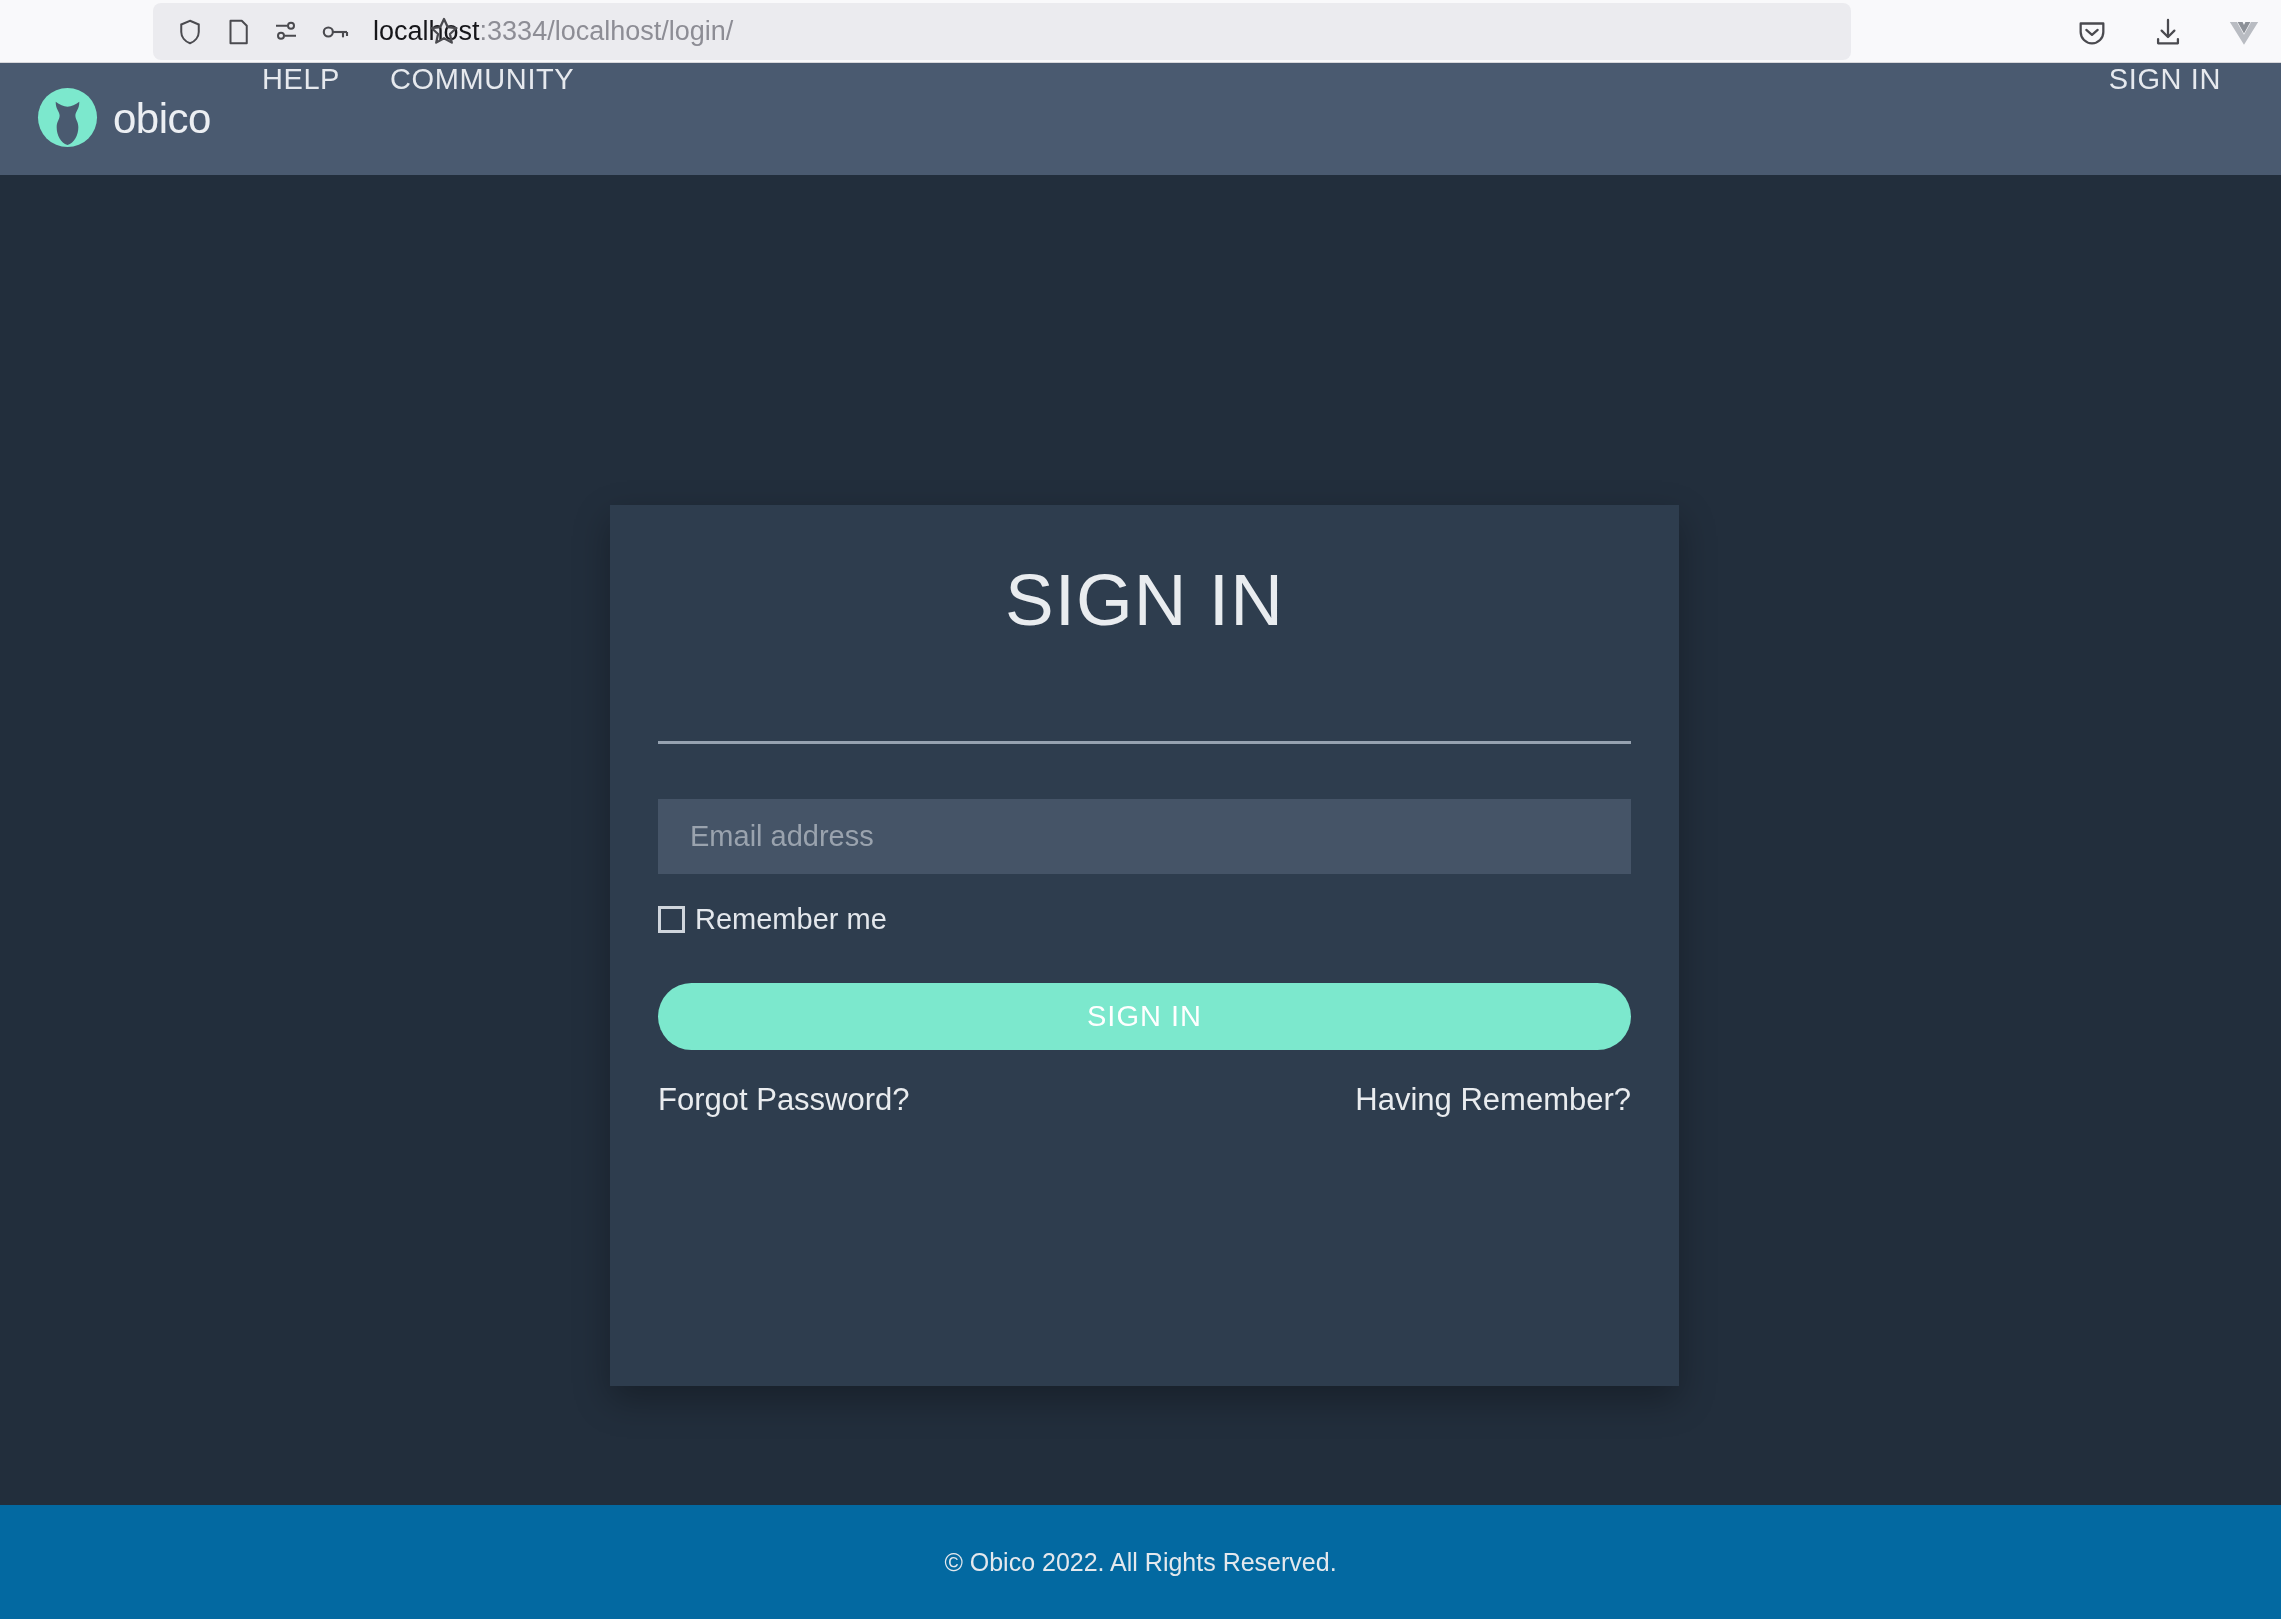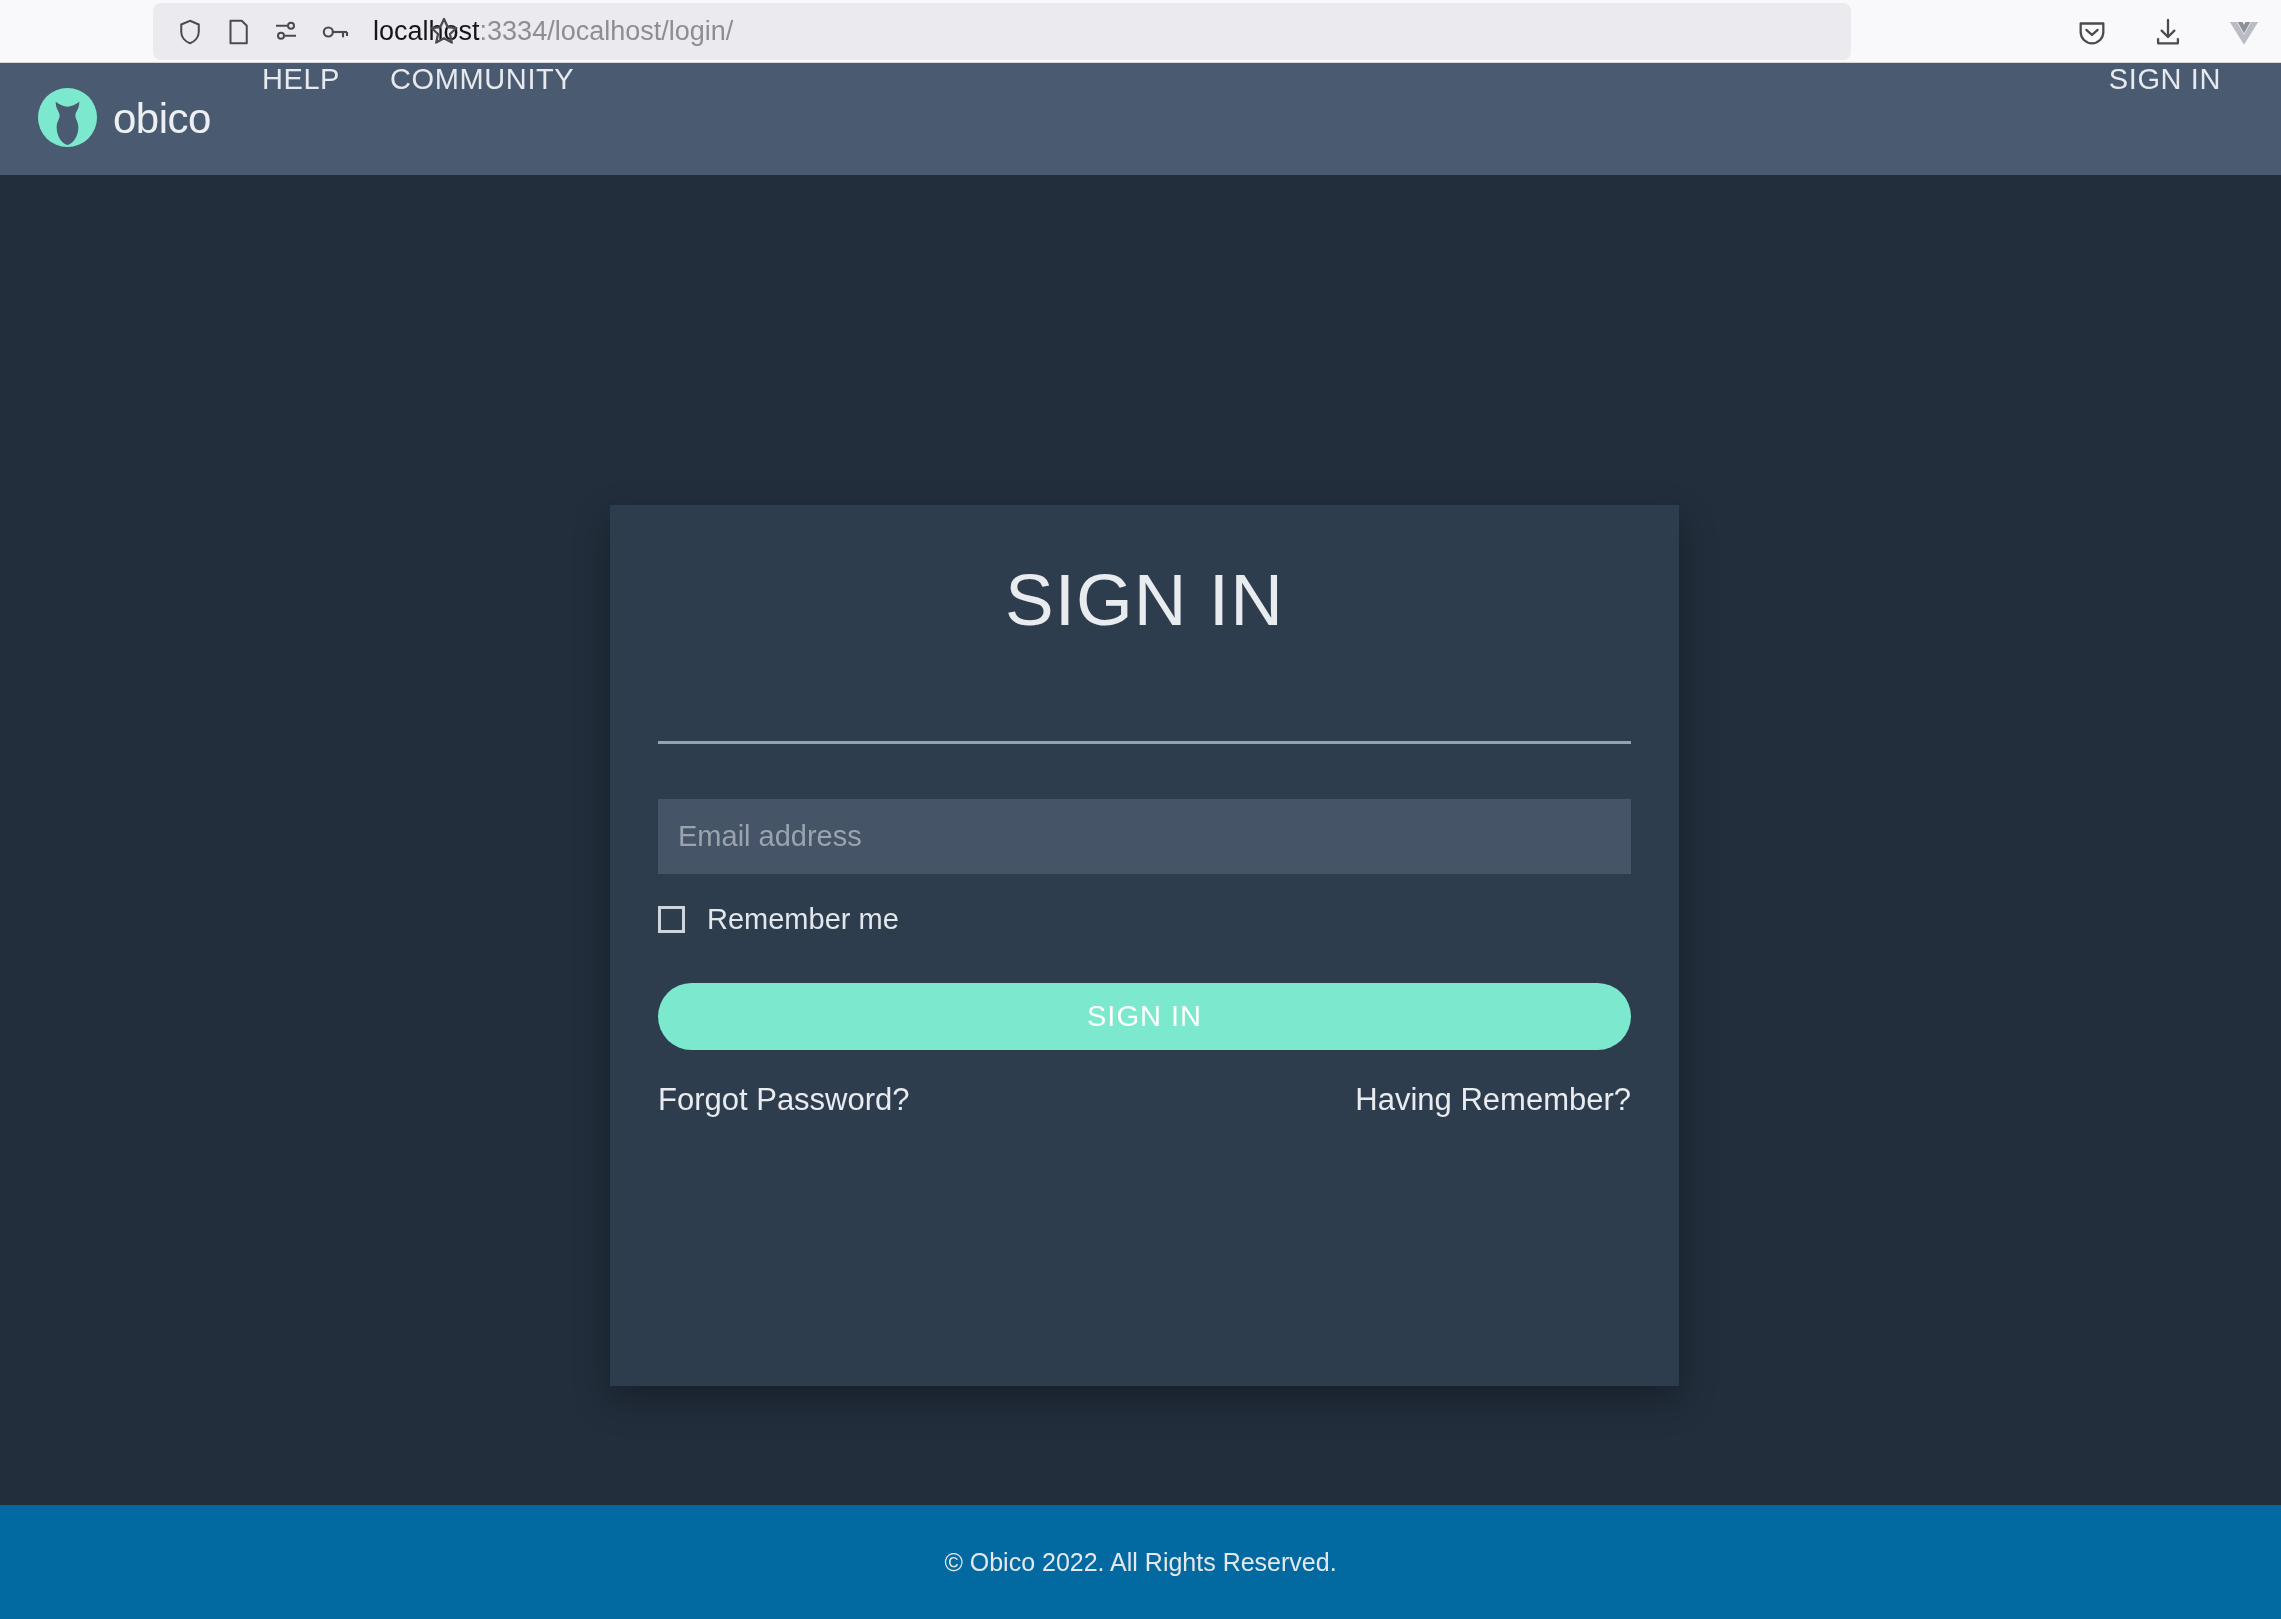--- a/index.html
+++ b/index.html
@@ -141,34 +141,34 @@
     margin: 101px 0 0 0;
   }
   .field {
     width: 100%;
     height: 75px;
     background: #455467;
     border: none;
     outline: none;
     color: #e9ecef;
     font-size: 29px;
-    padding: 0 20px;
+    padding: 0 32px;
     box-sizing: border-box;
     font-family: "Liberation Sans", sans-serif;
     display: block;
   }
   .field::placeholder { color: #9aa3ae; opacity: 1; }
   .field-email { margin-top: 55px; }
   .field-password { margin-top: 6px; }
 
   .checkbox-row {
     display: flex;
     align-items: center;
     margin-top: 29px;
-    gap: 22px;
+    gap: 10px;
   }
   .checkbox-box {
     width: 27px;
     height: 27px;
     border: 3px solid #cfd5dc;
     background: transparent;
     box-sizing: border-box;
     flex: none;
   }
   .checkbox-label {

